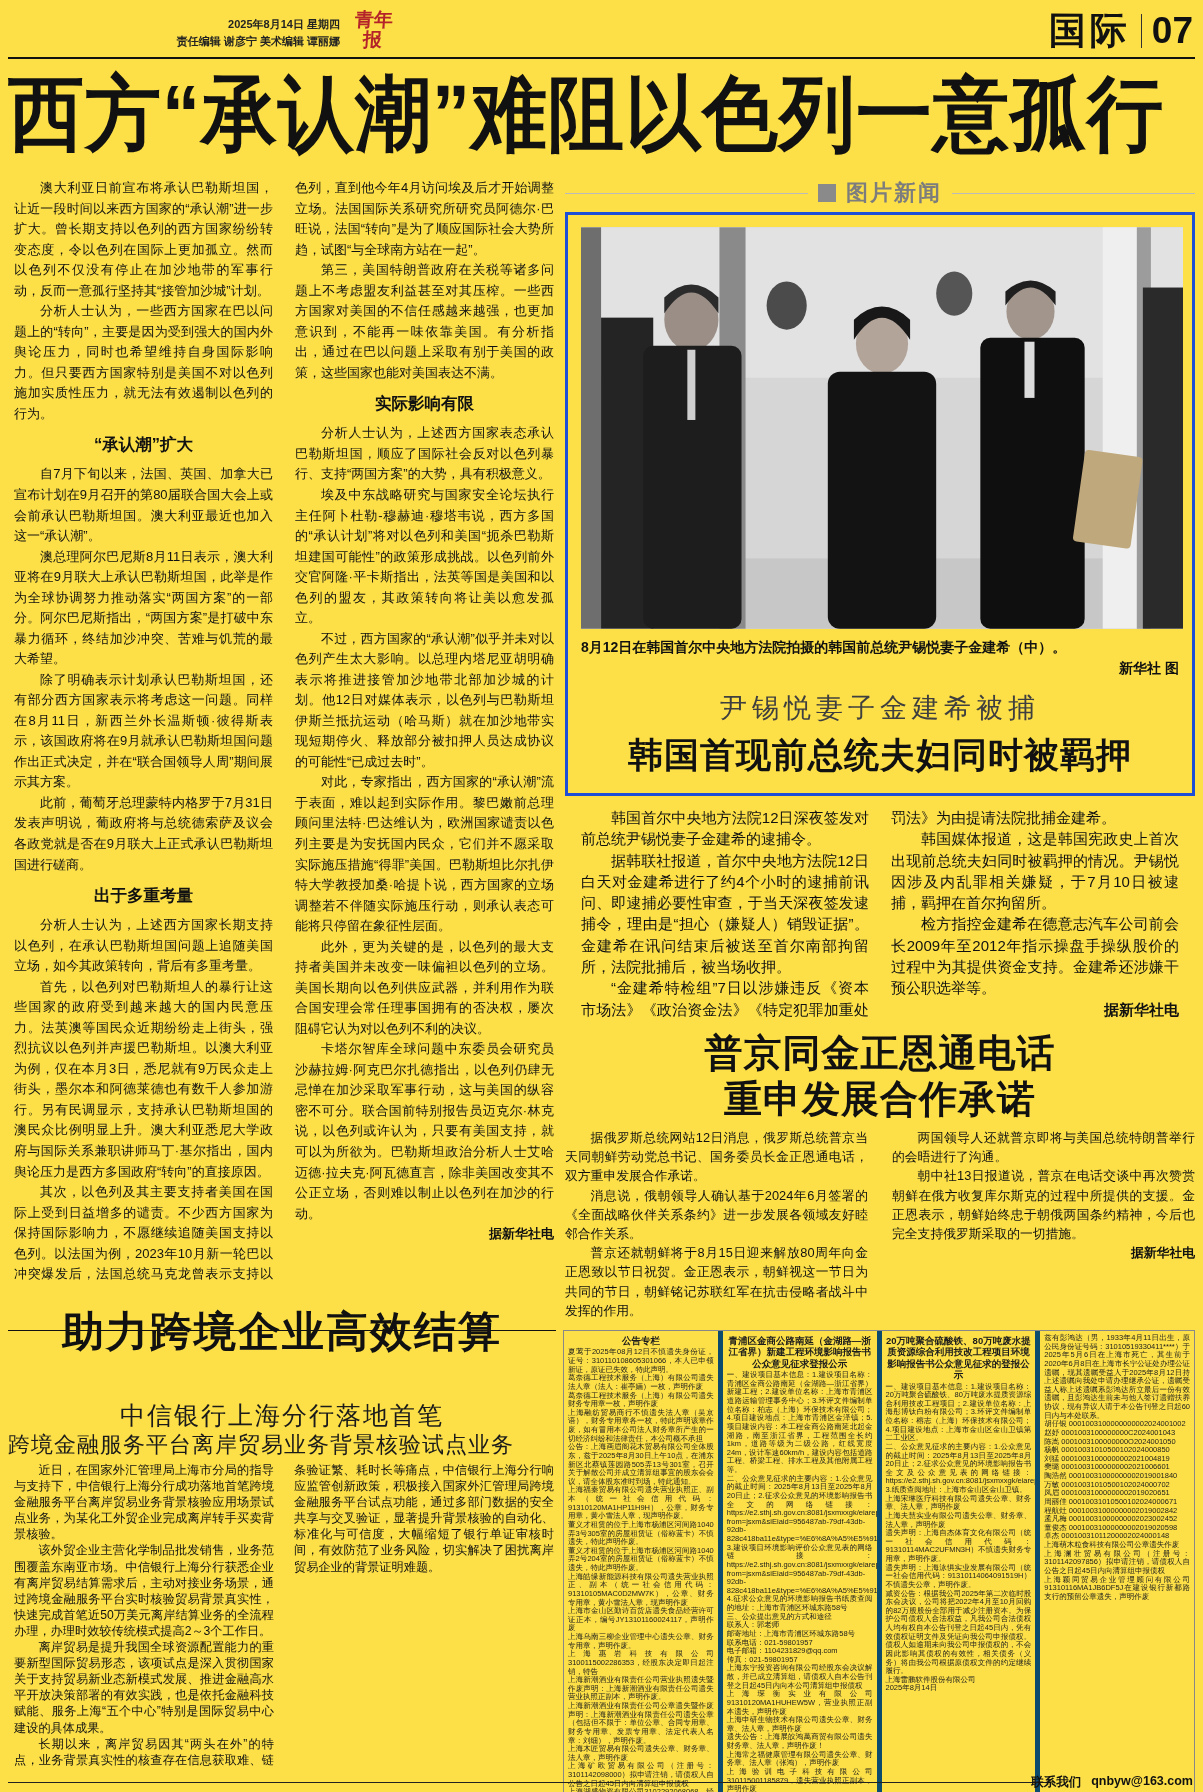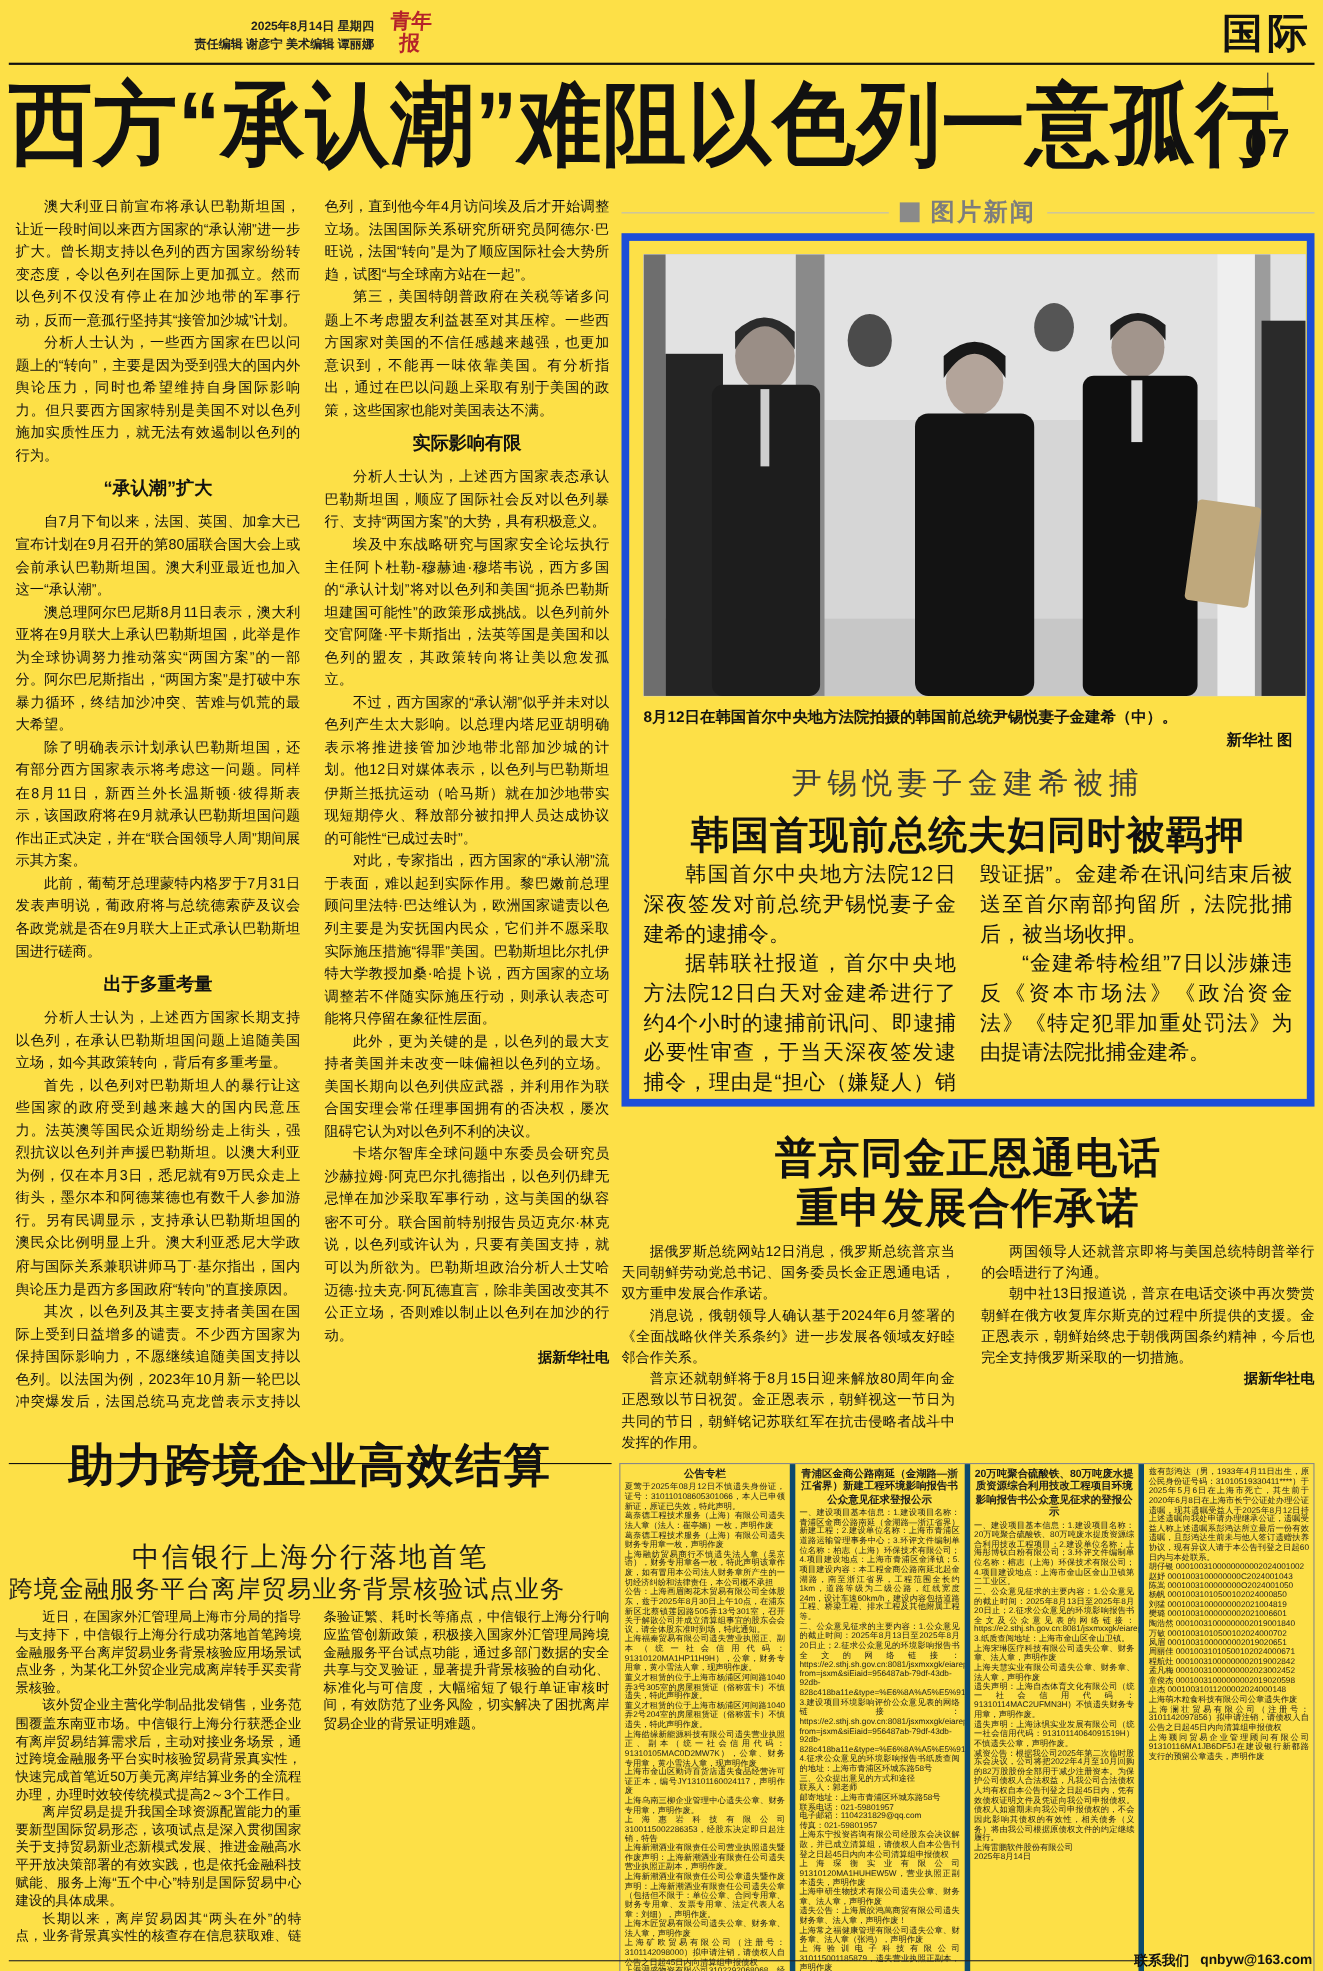--- a/index.html
+++ b/index.html
@@ -4,21 +4,21 @@
 <style>
   html,body{margin:0;padding:0;background:#f2f2f2;}
   #page{position:relative;width:1203px;height:1792px;background:#fde047;margin:0 auto;
         font-family:"Liberation Sans","DejaVu Sans",sans-serif;color:#111;overflow:hidden;}
   .abs{position:absolute;}
 
   
   #hdr-date{left:118px;top:16px;width:222px;text-align:right;font-size:11px;font-weight:bold;line-height:1.5;color:#222;}
   #hdr-logo{left:348px;top:10px;width:50px;height:44px;color:#b5232a;font-weight:bold;
             font-size:19px;line-height:1.05;text-align:center;transform:skewX(-4deg);}
-  #hdr-right{right:10px;top:6px;display:flex;align-items:center;gap:10px;flex-direction:column;}
+  #hdr-right{right:10px;top:6px;display:flex;align-items:center;gap:10px;}
   #hdr-section{font-size:37px;font-weight:bold;letter-spacing:4px;}
   #hdr-sep{width:1px;height:34px;background:#333;}
   #hdr-pageno{font-size:37px;font-weight:bold;}
   #hdr-rule{left:8px;top:57px;width:1187px;height:2px;background:#111;}
 
   
   #main-headline{left:8px;top:62px;width:1187px;font-size:76px;font-weight:900;
                  letter-spacing:1px;line-height:1.25;white-space:nowrap;transform:scaleY(1.08);transform-origin:top left;}
 
   
@@ -28,28 +28,28 @@
   .byline{text-align:right;font-weight:bold;text-indent:0 !important;}
 
   #main-cols{left:14px;top:178px;width:540px;height:1108px;column-count:2;column-gap:22px;column-fill:auto;overflow:hidden;}
 
   
   #photo-label{left:565px;top:178px;width:630px;display:flex;align-items:center;justify-content:space-between;gap:10px;}
   .plabel-line{flex:1;height:1px;background:#bbb;}
   #photo-label .sq{width:18px;height:18px;background:#8a8a8a;display:inline-block;}
   #photo-label .txt{font-size:22px;font-weight:bold;color:#7d7d7d;letter-spacing:2px;font-family:"Liberation Serif","DejaVu Serif",serif;}
 
-  #korea-box{left:565px;top:212px;width:630px;height:794px;border:7px solid #1d4ed8;box-sizing:border-box;padding:12px 13px;}
+  #korea-box{left:565px;top:212px;width:630px;height:584px;border:3px solid #1d4ed8;box-sizing:border-box;padding:12px 13px;}
   #korea-photo{width:602px;height:402px;display:block;background:#d8d8d8;}
   #korea-caption{margin-top:8px;font-size:14px;font-weight:bold;line-height:1.5;text-align:justify;}
   #korea-credit{font-size:14px;font-weight:bold;text-align:right;margin-top:2px;}
   #korea-kicker{margin-top:12px;text-align:center;font-size:27px;font-weight:normal;color:#3f3f3f;letter-spacing:5px;}
   #korea-headline{margin-top:6px;text-align:center;font-size:35px;font-weight:bold;letter-spacing:1px;}
-  #korea-body{margin-top:0;height:216px;column-count:2;column-gap:22px;column-fill:auto;overflow:hidden;
-              font-size:19px;line-height:1.42;}
+  #korea-body{margin-top:28px;height:216px;column-count:2;column-gap:22px;column-fill:auto;overflow:hidden;
+              font-size:15px;line-height:1.42;}
 
   
   #putin-head{left:565px;top:1030px;width:630px;text-align:center;font-size:38px;font-weight:bold;line-height:1.22;letter-spacing:1px;}
   #putin-body{left:565px;top:1128px;width:630px;height:200px;column-count:2;column-gap:24px;column-fill:auto;overflow:hidden;
               font-size:12.8px;line-height:1.5;}
 
   
   #bank-sec{left:8px;top:1330px;width:548px;border-top:1.5px solid #111;}
   #bank-headline{left:8px;top:1304px;width:548px;text-align:center;font-size:42px;font-weight:bold;letter-spacing:2px;}
   #bank-sub1{left:8px;top:1399px;width:548px;text-align:center;font-size:25px;color:#1a1a1a;letter-spacing:2px;}

